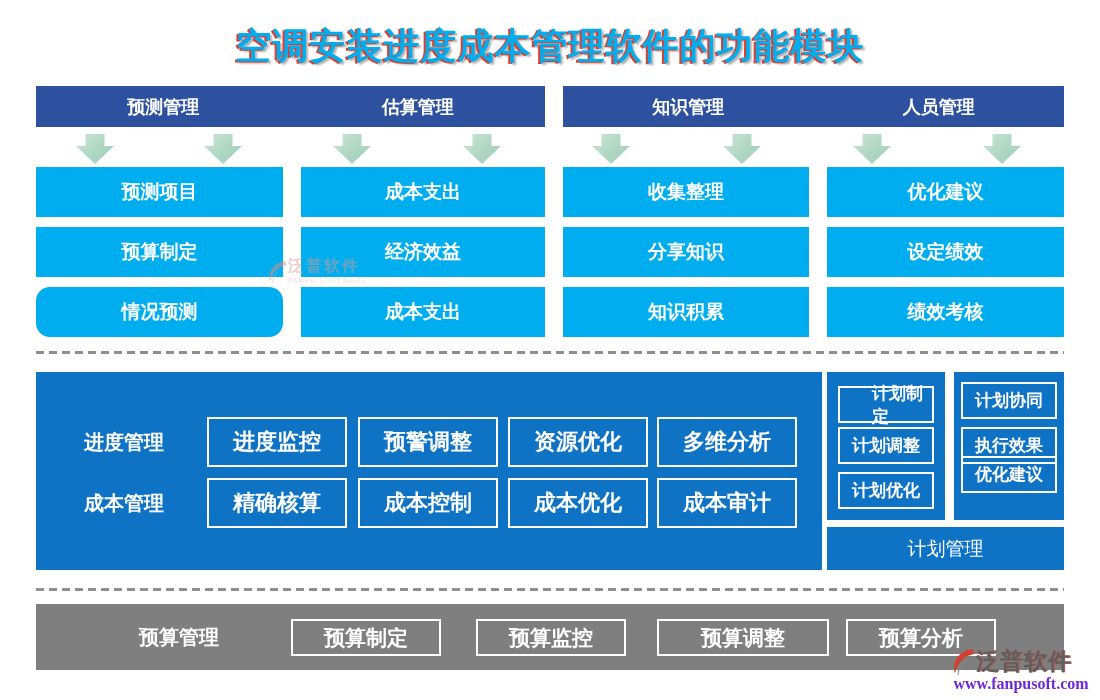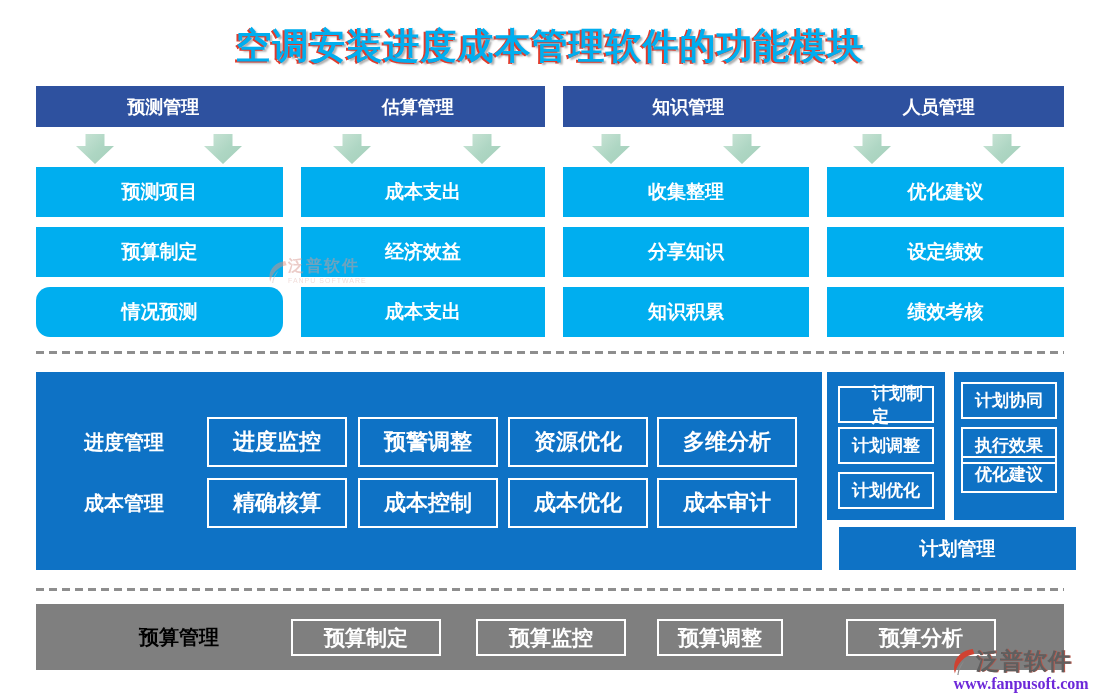--- a/index.html
+++ b/index.html
@@ -42,26 +42,26 @@
     display:flex;align-items:center;justify-content:center;background:#0E72C5;
   }
   .planpanel{position:absolute;top:372px;height:148px;background:#0E72C5;}
   .planbox{
     position:absolute;left:11px;width:96px;height:37px;border:2px solid #fff;box-sizing:border-box;
     color:#fff;font-size:17px;font-weight:bold;
     display:flex;align-items:center;justify-content:center;
   }
   .planfooter{
     position:absolute;left:827px;top:527px;width:237px;height:43px;background:#0E72C5;
-    color:#fff;font-size:19px;font-weight:bold;
-    display:flex;align-items:center;justify-content:center;margin-left:12px;
+    color:#fff;font-size:19px;font-weight:normal;
+    display:flex;align-items:center;justify-content:center;
   }
   .graybar{position:absolute;left:36px;top:604px;width:1028px;height:66px;background:#7F7F7F;}
   .graylabel{
-    position:absolute;left:78px;top:0;height:66px;width:130px;color:#000000;
+    position:absolute;left:78px;top:0;height:66px;width:130px;color:#ffffff;
     font-size:20px;font-weight:bold;display:flex;align-items:center;justify-content:center;
   }
   .graybox{
     position:absolute;top:15px;height:37px;border:2px solid #fff;box-sizing:border-box;
     color:#fff;font-size:21px;font-weight:bold;
     display:flex;align-items:center;justify-content:center;
   }
   .logo{position:absolute;left:950px;top:646px;width:142px;}
   .logo-row{display:flex;align-items:center;}
   .logo-name{font-size:23px;font-weight:bold;color:#5f5f5f;letter-spacing:1px;
@@ -152,21 +152,21 @@
     <div class="planbox" style="top:84px;left:7px;">优化建议</div>
   </div>
   <div class="planfooter">计划管理</div>
 
   <div class="dash" style="top:588px;"></div>
 
   <div class="graybar">
     <div class="graylabel">预算管理</div>
     <div class="graybox" style="left:255px;width:150px;">预算制定</div>
     <div class="graybox" style="left:440px;width:150px;">预算监控</div>
-    <div class="graybox" style="left:621px;width:126px;">预算调整</div>
+    <div class="graybox" style="left:621px;width:172px;">预算调整</div>
     <div class="graybox" style="left:810px;width:150px;">预算分析</div>
   </div>
 
   <div class="logo">
     <div class="logo-row">
       <svg width="26" height="30" viewBox="0 0 32 36">
         <path d="M28 2 C12 4 2 16 6 32 C9 20 17 10 30 8 Z" fill="#cf4232"></path>
         <path d="M9 34 C10 26 13 20 18 16 C13 24 11 28 10.5 34 Z" fill="#8a8a8a"></path>
       </svg>
       <span class="logo-name">泛普软件</span>

